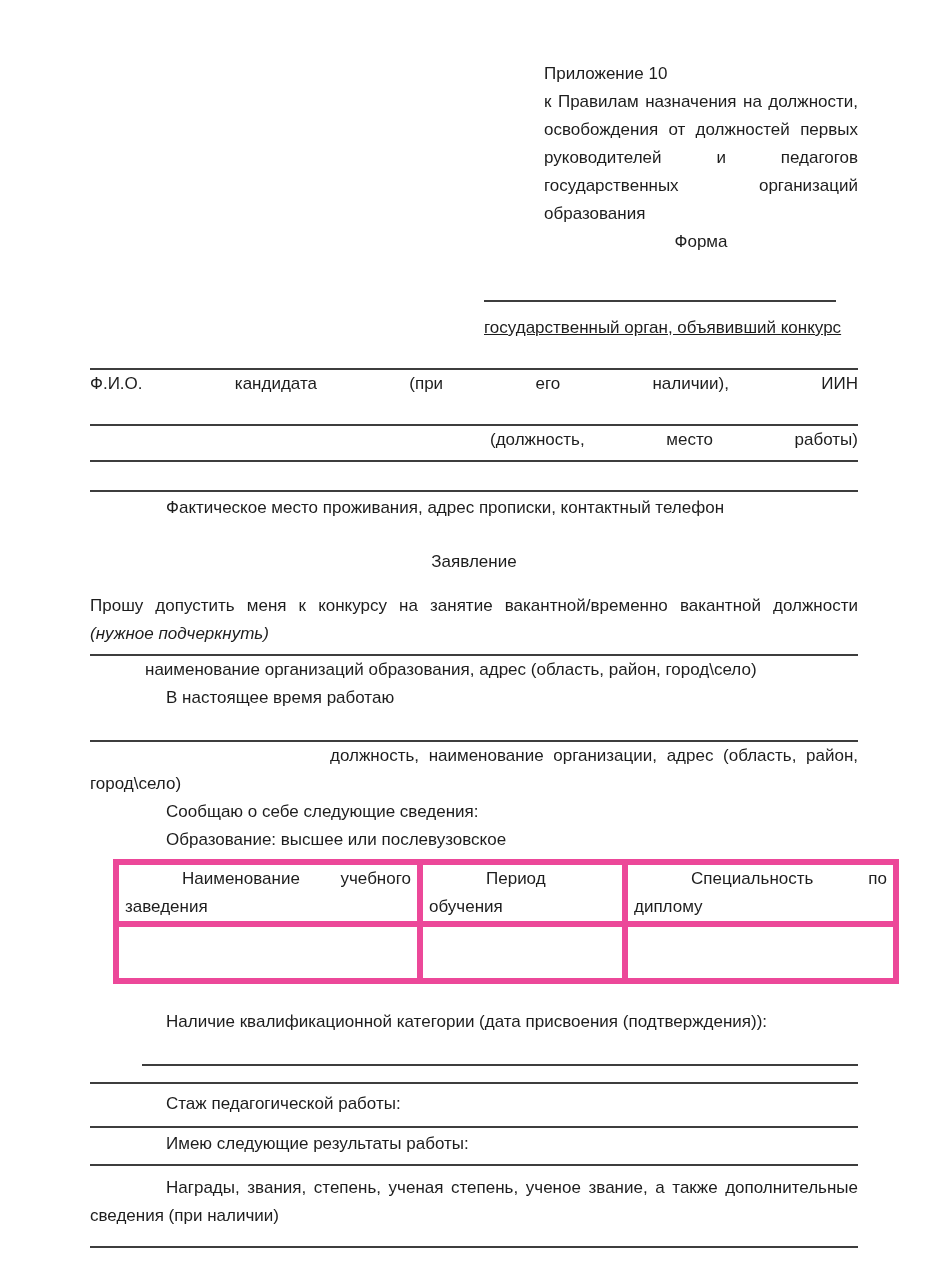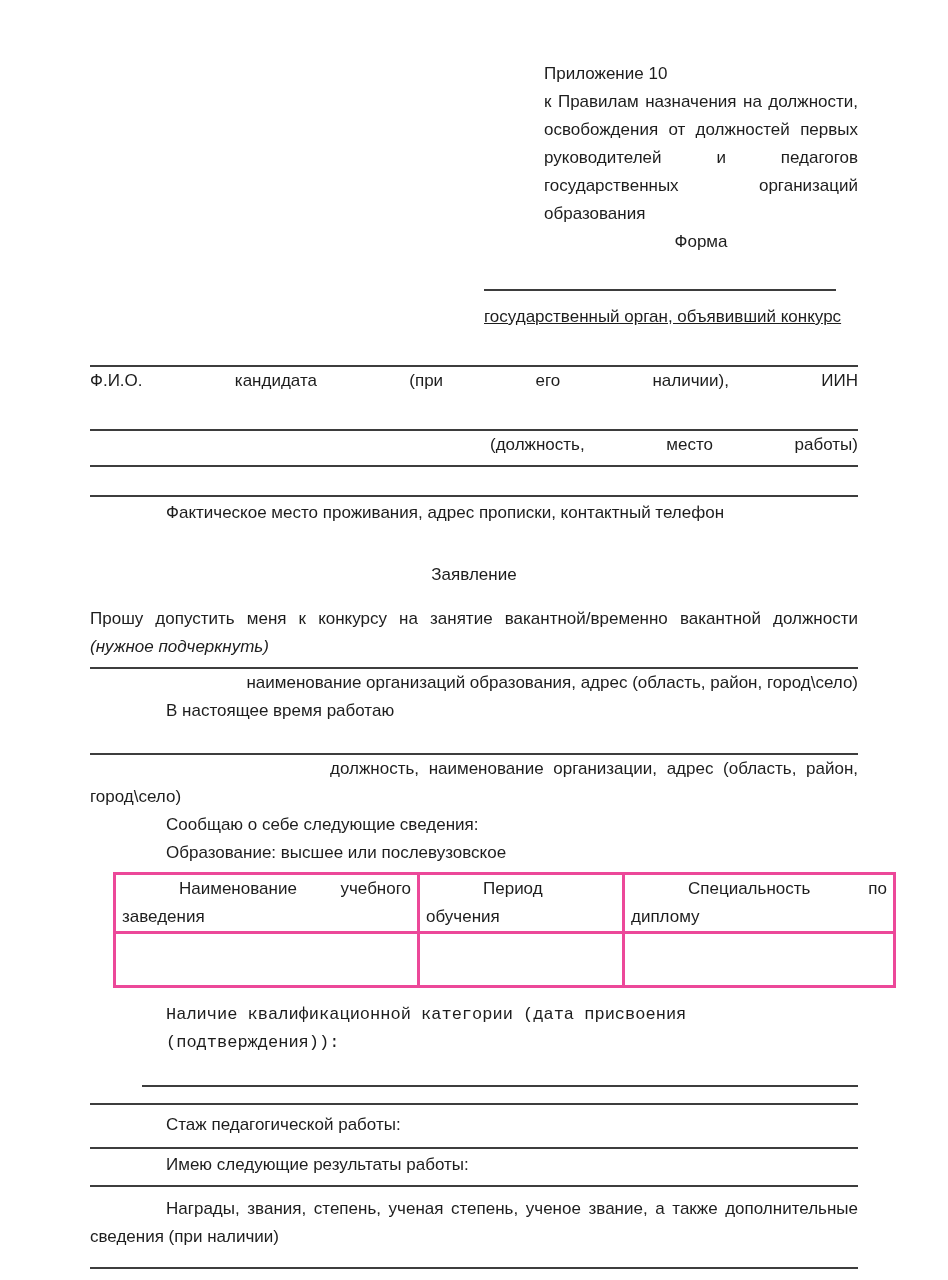--- a/index.html
+++ b/index.html
@@ -21,44 +21,44 @@
     border-bottom: 2px solid #3d3d3d;
   }
   .issuer-caption { margin-top: 12px; text-decoration: underline; }
 
   
   .hline { border-bottom: 2px solid #3d3d3d; height: 0; }
   .hline.ind52 { margin-left: 52px; }
 
   
   .mt2  { margin-top: 2px; }
-  .mt8  { margin-top: 8px; }  .mt14 { margin-top: 13px; font-family: Liberation Mono, monospace; }
+  .mt8  { margin-top: 8px; }  .mt14 { margin-top: 24px; }
   .mt16 { margin-top: 16px; } .mt18 { margin-top: 6px; }
-  .mt22 { margin-top: 16px; } .mt26 { margin-top: 34px; }
+  .mt22 { margin-top: 16px; } .mt26 { margin-top: 26px; }
   .mt28 { margin-top: 28px; }
 
   
   .spread { text-align: justify; text-align-last: justify; }
   .spread-right { padding-left: 400px; text-align: justify; text-align-last: justify; }
-  .ind55 { padding-left: 55px; text-align: right; }
+  .ind55 { padding-left: 55px; }
   .ind76 { padding-left: 76px; }
   .hang240 { text-indent: 240px; text-align: justify; }
   .hang76  { text-indent: 76px;  text-align: justify; }
   .centered { text-align: center; }
   .italic { font-style: italic; }
   .justify-full { text-align: justify; text-align-last: justify; }
 
   
   table.edu {
     border-collapse: collapse;
     margin-left: 23px; margin-top: 5px;
     width: 780px; table-layout: fixed;
   }
   table.edu th, table.edu td {
-    border: 3px solid #ec4899;
+    border: 6px solid #ec4899;
     font-weight: normal;
     vertical-align: top;
     padding: 0 6px;
     line-height: 28px;
   }
   table.edu th { text-align: justify; text-indent: 57px; height: 55px; }
   table.edu td { height: 51px; }
   col.c1 { width: 304px; } col.c2 { width: 205px; } col.c3 { width: 271px; }
 </style>
 </head>

